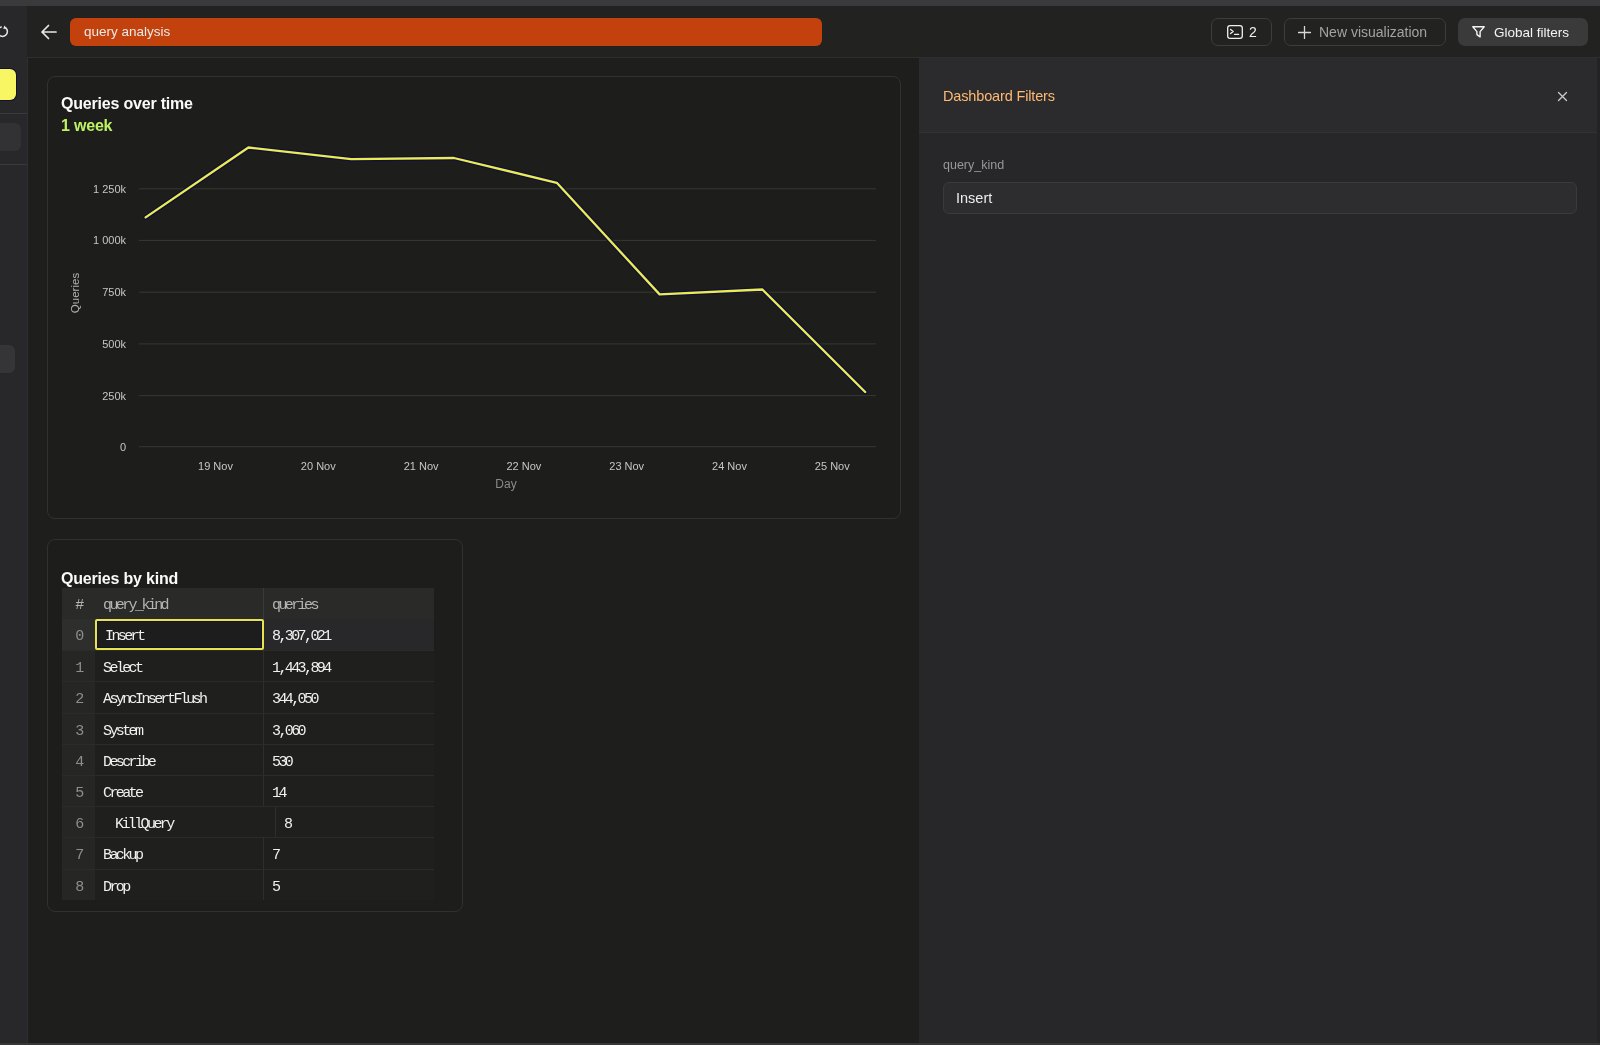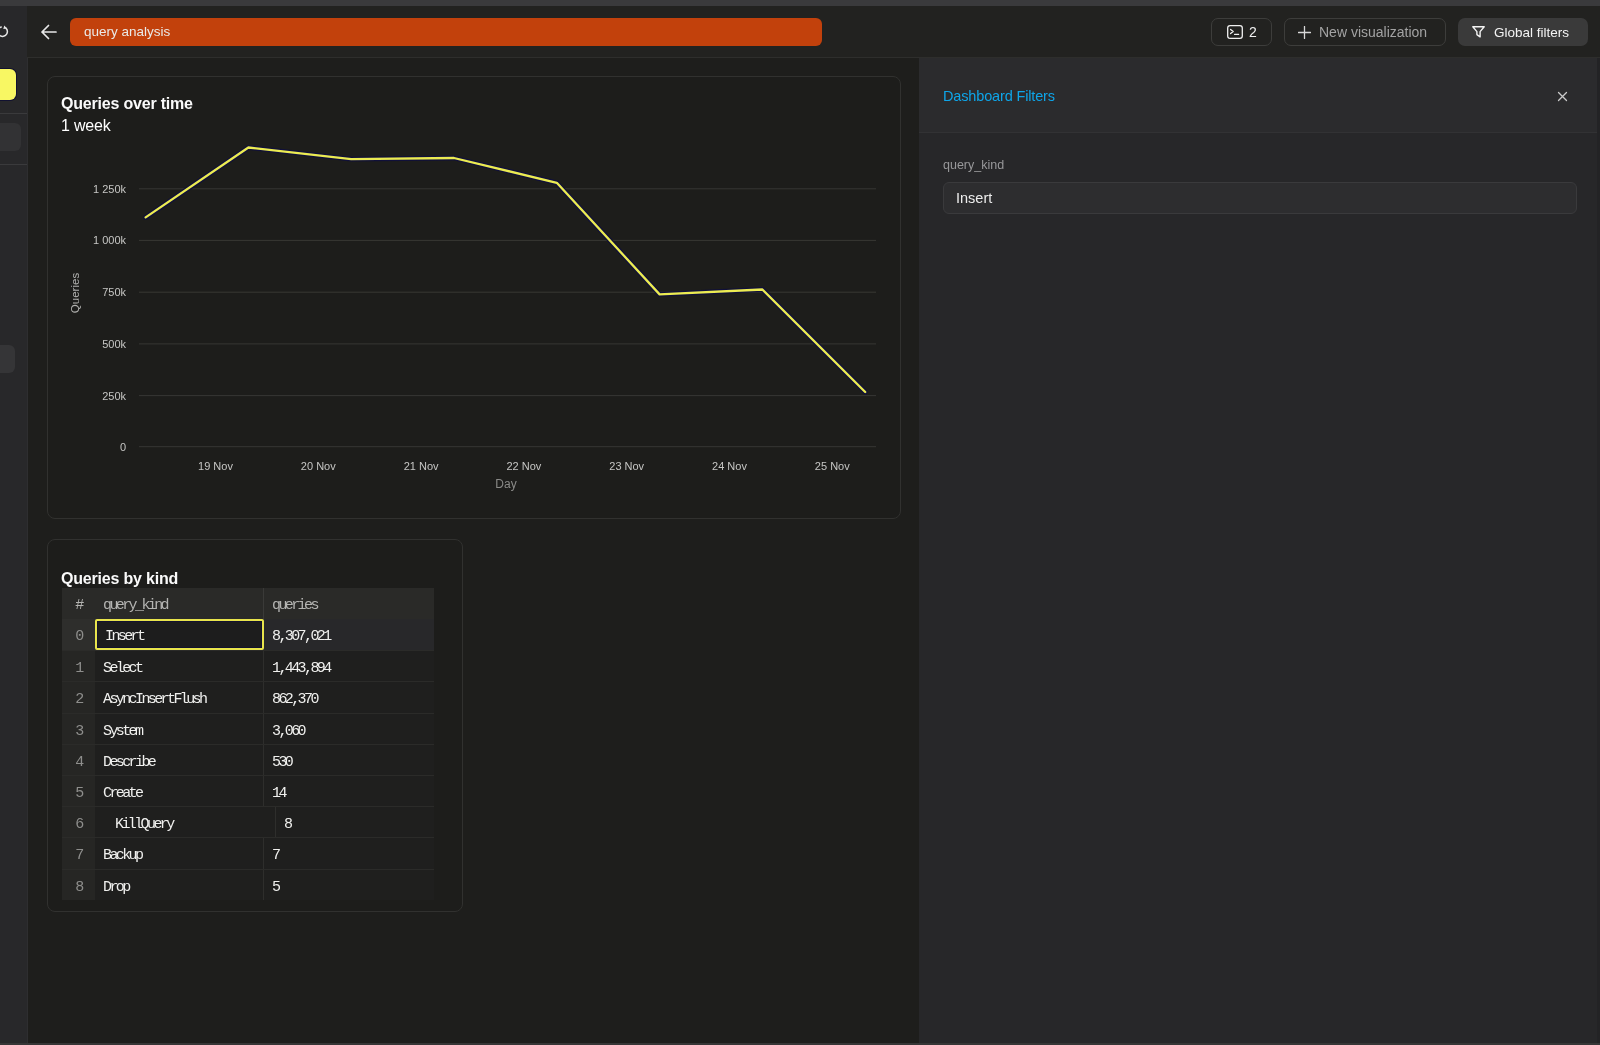--- a/index.html
+++ b/index.html
@@ -54,30 +54,30 @@
 
 <div class="abs" style="left:1458px;top:18px;width:130px;height:28px;background:#3a3a3a;border-radius:7px;display:flex;align-items:center;padding-left:14px;">
   <svg width="13" height="12" viewBox="0 0 13 12">
     <path d="M0.8 0.8 H12.2 L8.1 5.6 V10.9 L4.9 8.6 V5.6 Z" fill="none" stroke="#f4f4f4" stroke-width="1.4" stroke-linejoin="round"></path>
   </svg>
   <span style="font-size:13.5px;color:#f4f4f4;margin-left:9px;">Global filters</span>
 </div>
 
 <div class="abs" style="left:919px;top:58px;width:681px;height:987px;background:#272729;"></div>
 <div class="abs" style="left:919px;top:58px;width:681px;height:75px;background:#2b2b2d;border-bottom:1px solid #323234;"></div>
-<div class="abs" style="left:943px;top:88px;font-size:14.5px;font-weight:500;color:#0ea5e9;letter-spacing:-0.15px;">Dashboard Filters</div>
+<div class="abs" style="left:943px;top:88px;font-size:14.5px;font-weight:500;color:#fdba74;letter-spacing:-0.15px;">Dashboard Filters</div>
 <svg class="abs" style="left:1557px;top:91px;" width="11" height="11" viewBox="0 0 11 11">
   <path d="M1.5 1.5 L9.5 9.5 M9.5 1.5 L1.5 9.5" stroke="#cacaca" stroke-width="1.3" stroke-linecap="round"></path>
 </svg>
 <div class="abs" style="left:943px;top:158px;font-size:12.5px;font-weight:500;color:#98989a;">query_kind</div>
 <div class="abs" style="left:943px;top:182px;width:634px;height:32px;background:#2d2d2f;border:1px solid #3a3a3c;border-radius:6px;line-height:30px;padding-left:12px;font-size:14.5px;color:#ececec;">Insert</div>
 
 <div class="abs" style="left:47px;top:76px;width:854px;height:443px;background:#1d1d1b;border:1px solid #31312f;border-radius:8px;"></div>
 <div class="abs" style="left:61px;top:95px;font-size:16px;font-weight:bold;color:#fafafa;letter-spacing:-0.2px;">Queries over time</div>
-<div class="abs" style="left:61px;top:117px;font-size:16px;font-weight:normal;color:#ffffff;letter-spacing:-0.2px;">1 week</div>
+<div class="abs" style="left:61px;top:117px;font-size:16px;font-weight:bold;color:#bef264;letter-spacing:-0.2px;">1 week</div>
 
 <svg class="abs" style="left:45px;top:76px;" width="855" height="443" viewBox="0 0 855 443">
 
   <g stroke="#373734" stroke-width="1">
     <line x1="94" y1="112.8" x2="831" y2="112.8"></line>
     <line x1="94" y1="164.4" x2="831" y2="164.4"></line>
     <line x1="94" y1="216.2" x2="831" y2="216.2"></line>
     <line x1="94" y1="267.9" x2="831" y2="267.9"></line>
     <line x1="94" y1="319.6" x2="831" y2="319.6"></line>
     <line x1="94" y1="370.7" x2="831" y2="370.7"></line>
@@ -125,21 +125,21 @@
     <div style="flex:1;line-height:36px;padding-left:8px;">8,307,021</div>
   </div>
   <div style="display:flex;height:31.2px;background:#1f1f1e;color:#f0f0ee;border-top:1px solid #2b2b29;">
     <div style="width:33px;text-align:center;line-height:36px;background:#262624;color:#8e8e8c;">1</div>
     <div style="width:169px;line-height:36px;padding-left:8px;border-right:1px solid #2e2e2c;">Select</div>
     <div style="flex:1;line-height:36px;padding-left:8px;">1,443,894</div>
   </div>
   <div style="display:flex;height:31.2px;background:#1f1f1e;color:#f0f0ee;border-top:1px solid #2b2b29;">
     <div style="width:33px;text-align:center;line-height:36px;background:#262624;color:#8e8e8c;">2</div>
     <div style="width:169px;line-height:36px;padding-left:8px;border-right:1px solid #2e2e2c;">AsyncInsertFlush</div>
-    <div style="flex:1;line-height:36px;padding-left:8px;">862,370</div>
+    <div style="flex:1;line-height:36px;padding-left:8px;">344,050</div>
   </div>
   <div style="display:flex;height:31.2px;background:#1f1f1e;color:#f0f0ee;border-top:1px solid #2b2b29;">
     <div style="width:33px;text-align:center;line-height:36px;background:#262624;color:#8e8e8c;">3</div>
     <div style="width:169px;line-height:36px;padding-left:8px;border-right:1px solid #2e2e2c;">System</div>
     <div style="flex:1;line-height:36px;padding-left:8px;">3,060</div>
   </div>
   <div style="display:flex;height:31.2px;background:#1f1f1e;color:#f0f0ee;border-top:1px solid #2b2b29;">
     <div style="width:33px;text-align:center;line-height:36px;background:#262624;color:#8e8e8c;">4</div>
     <div style="width:169px;line-height:36px;padding-left:8px;border-right:1px solid #2e2e2c;">Describe</div>
     <div style="flex:1;line-height:36px;padding-left:8px;">530</div>

